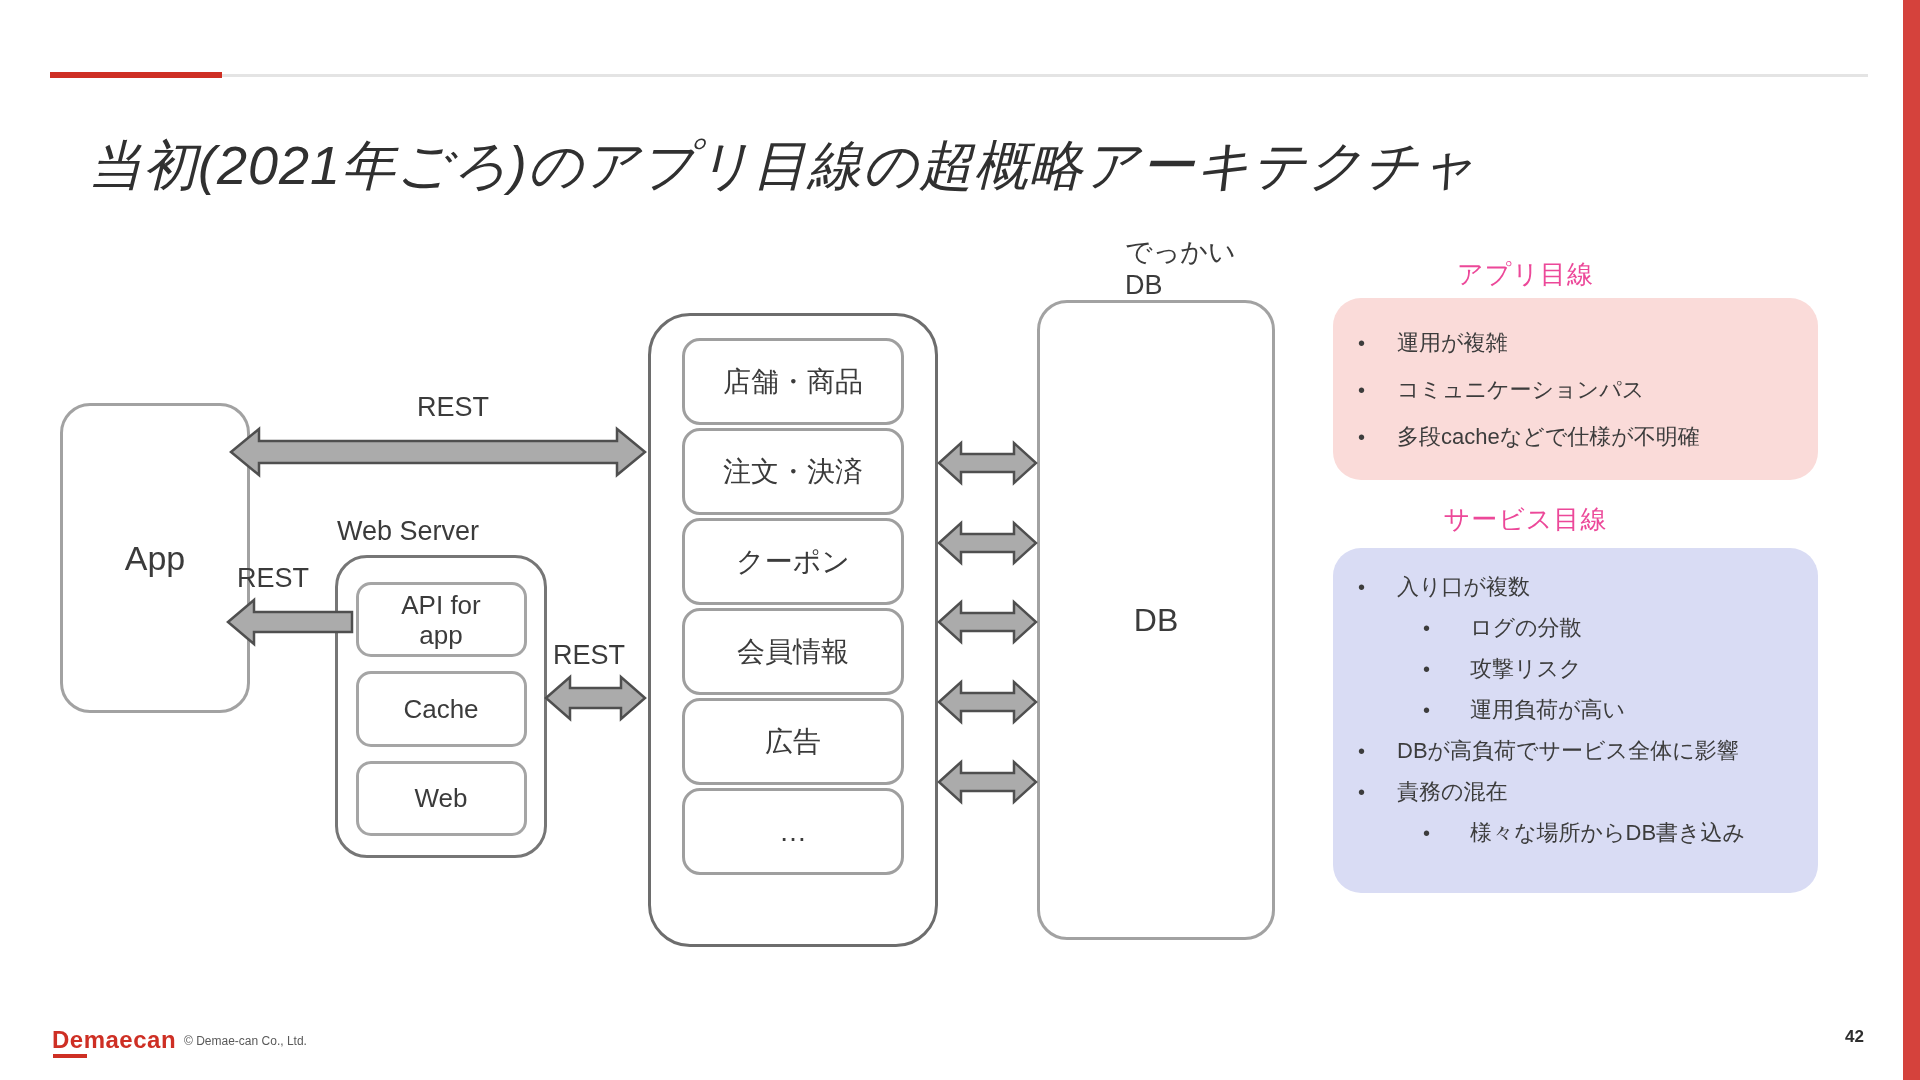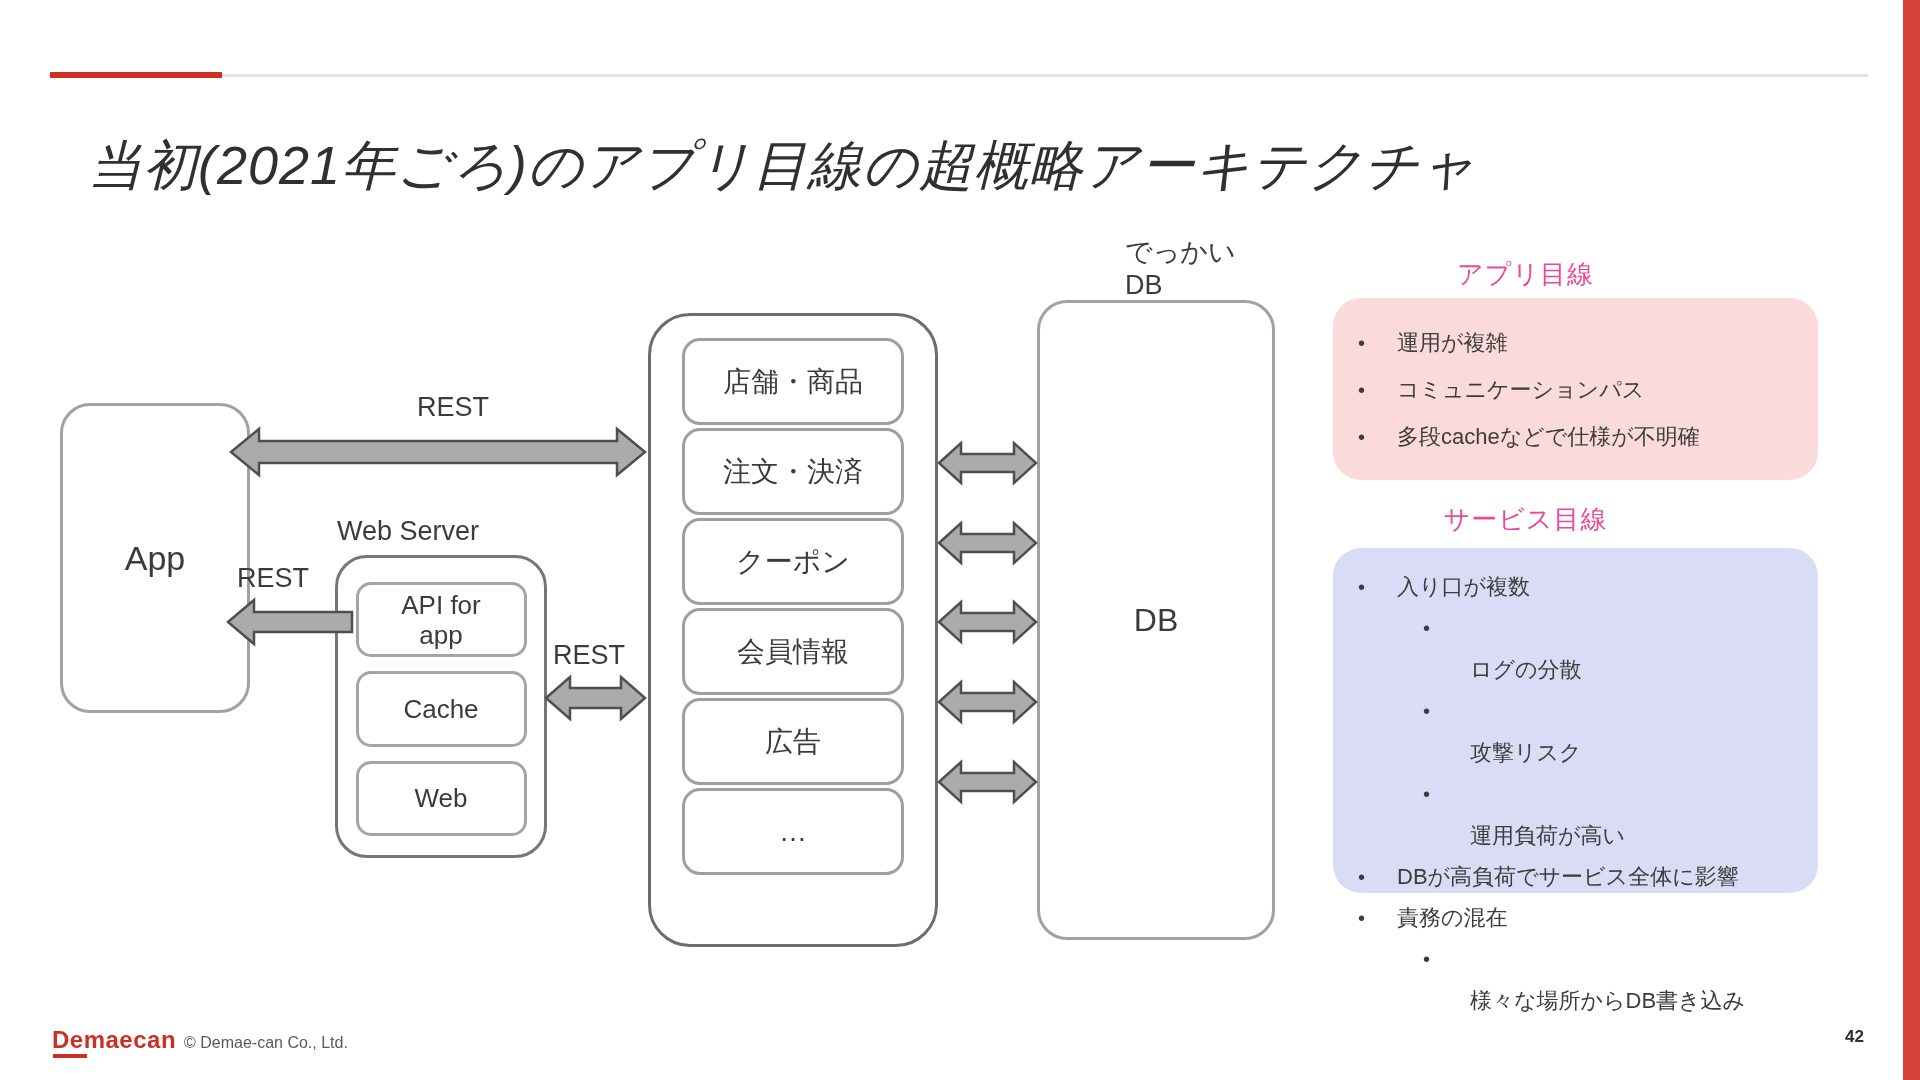--- a/index.html
+++ b/index.html
@@ -93,30 +93,30 @@
   }
   .panel.pink { top: 298px; height: 182px; background: var(--app-view-bg, #fadbd9); padding: 31px 20px 0 0; }
   .panel.blue { top: 548px; height: 345px; background: var(--service-view-bg, #d9dcf4); padding: 25px 20px 0 0; }
   .bullet-row { display: flex; align-items: flex-start; font-size: 22px; line-height: 28px; color: #3c3c3c; }
   .panel.pink .bullet-row { margin-bottom: 19px; }
   .panel.blue .bullet-row { margin-bottom: 13px; }
   .bullet-row.level-1 { padding-left: 25px; }
   .bullet-row.level-2 { padding-left: 90px; }
   .dot { width: 14px; flex: none; font-size: 20px; }
   .bullet-text { margin-left: 25px; }
-  .level-2 .bullet-text { margin-left: 33px; margin-top: 42px; }
+  .level-2 .bullet-text { margin-left: 33px; }
 
   
   .footer-logo {
     left: 52px; top: 1026px;
     font-size: 24px; font-weight: 700; letter-spacing: 0.5px;
     color: var(--accent-red, #ce2f24); z-index: 2;
   }
   .logo-underline { left: 53px; top: 1054px; width: 34px; height: 4px; background: var(--accent-red, #ce2f24); }
-  .footer-copyright { left: 184px; top: 1034px; font-size: 16px; color: #595959; }
+  .footer-copyright { left: 184px; top: 1034px; font-size: 12px; color: #595959; }
   .page-num { left: 1845px; top: 1027px; font-size: 17px; font-weight: 700; color: #2e2e2e; }
 </style>
 </head>
 <body>
 
 <div id="slide">
 
   <div class="abs rule-red"></div>
   <div class="abs rule-gray"></div>
   <div class="abs right-strip"></div>

